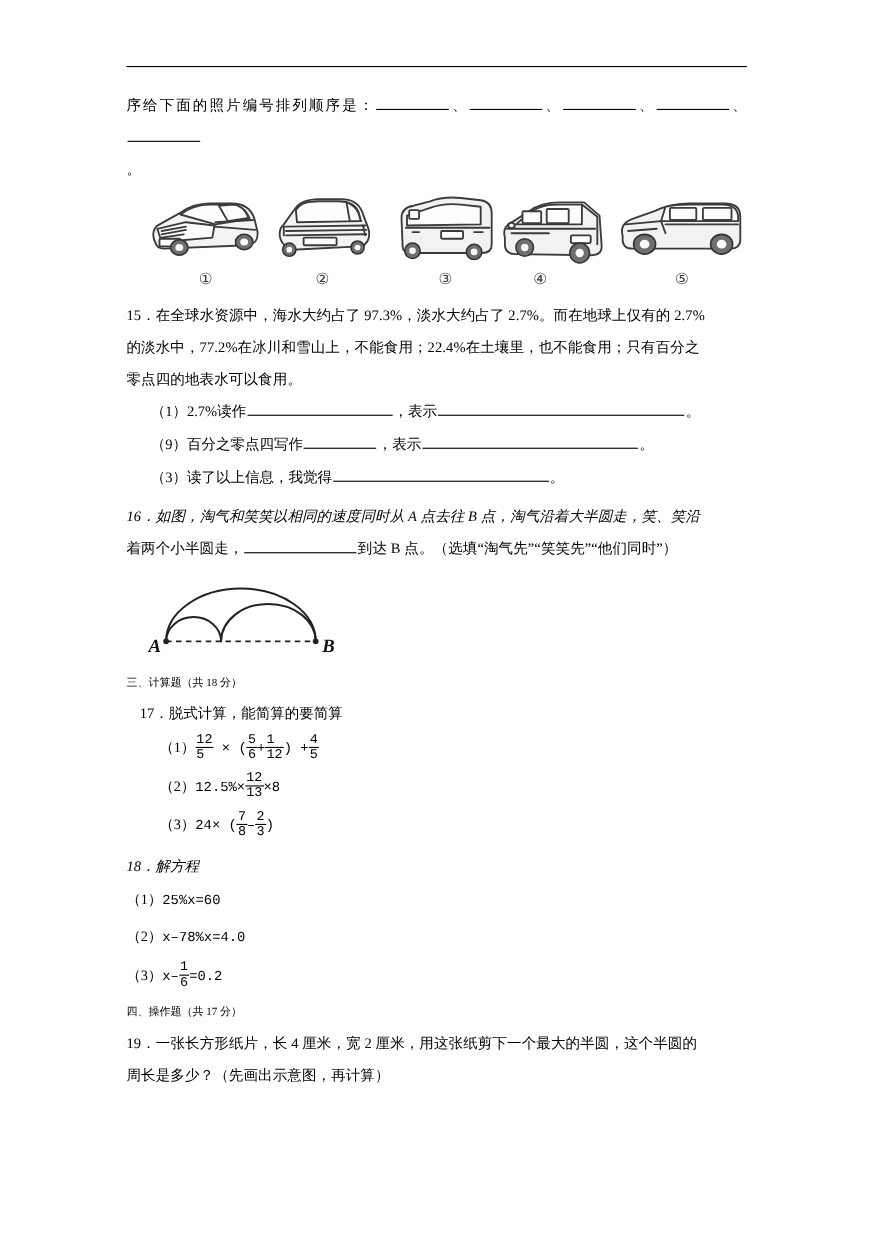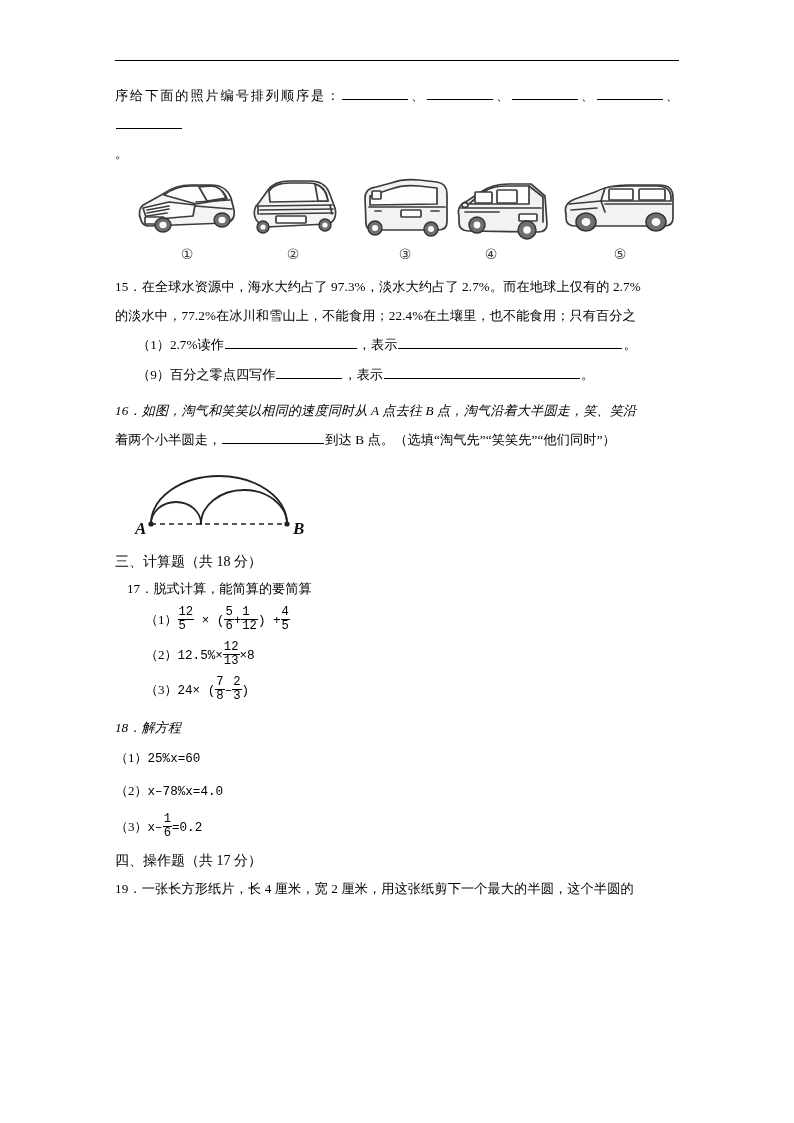--- a/index.html
+++ b/index.html
@@ -76,21 +76,21 @@
     width: 20px;
   }
 
   
   .sub {
     font-size: 13.2px;
     line-height: 30px;
     margin-left: 22px;
   }
   .sec-head {
-    font-size: 14px;
+    font-size: 10px;
     line-height: 27px;
   }
   .q-head {
     font-size: 13.2px;
     line-height: 28px;
   }
 
   
   .fig16 {
     margin: 4px 0 2px 6px;
@@ -273,26 +273,30 @@
     <div class="labels-row">
       <span class="car-label" style="left:62px;">①</span>
       <span class="car-label" style="left:168px;">②</span>
       <span class="car-label" style="left:280px;">③</span>
       <span class="car-label" style="left:366px;">④</span>
       <span class="car-label" style="left:495px;">⑤</span>
     </div>
 
     <div class="ptxt">15．在全球水资源中，海水大约占了 97.3%，淡水大约占了 2.7%。而在地球上仅有的 2.7%</div>
     <div class="ptxt">的淡水中，77.2%在冰川和雪山上，不能食用；22.4%在土壤里，也不能食用；只有百分之</div>
+    <div class="ptxt">零点四的地表水可以食用。</div>
 
     <div class="sub">
       <span>（1）2.7%读作</span><span class="blank b-lg"></span><span>，表示</span><span class="blank b-huge"></span><span>。</span>
     </div>
     <div class="sub">
       <span>（9）百分之零点四写作</span><span class="blank b-sm"></span><span>，表示</span><span class="blank b-xxl"></span><span>。</span>
+    </div>
+    <div class="sub">
+      <span>（3）读了以上信息，我觉得</span><span class="blank b-xxl"></span><span>。</span>
     </div>
 
     <div class="ptxt mt6">16．如图，淘气和笑笑以相同的速度同时从 A 点去往 B 点，淘气沿着大半圆走，笑、笑沿</div>
     <div class="ptxt">
       <span>着两个小半圆走，</span><span class="blank b-md"></span><span>到达 B 点。（选填“淘气先”“笑笑先”“他们同时”）</span>
     </div>
 
     <div class="fig16">
       <svg width="220" height="84" viewBox="0 0 220 84">
 
@@ -332,15 +336,16 @@
     </div>
     <div class="eqline">
       <span class="lbl">（2）</span><span>x–78%x=4.0</span>
     </div>
     <div class="eqline" style="line-height:38px;">
       <span class="lbl">（3）</span><span>x–</span><span class="frac"><span class="n">1</span><span class="d">6</span></span><span>=0.2</span>
     </div>
 
     <div class="sec-head">四、操作题（共 17 分）</div>
     <div class="ptxt">19．一张长方形纸片，长 4 厘米，宽 2 厘米，用这张纸剪下一个最大的半圆，这个半圆的</div>
+    <div class="ptxt">周长是多少？（先画出示意图，再计算）</div>
 
   </div>
 </div>
 
 </body></html>

